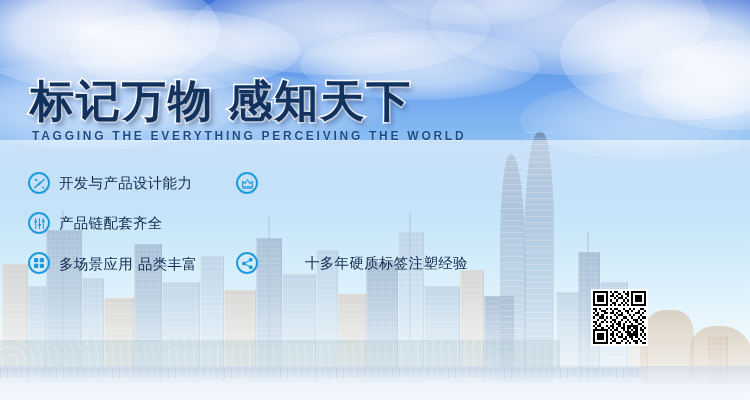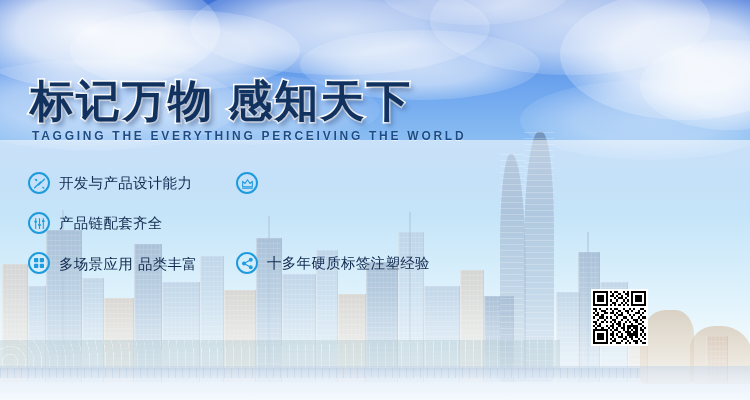--- a/index.html
+++ b/index.html
@@ -323,21 +323,21 @@
     <div class="feat" style="left:236px; top:172px;">
       <span class="ic">
         <svg width="13" height="13" viewBox="0 0 24 24" fill="none" stroke="#1f9bdd" stroke-width="2" stroke-linejoin="round">
           <path d="M3 18 L3 8 L7.5 12 L12 5 L16.5 12 L21 8 L21 18 Z"></path>
           <path d="M3 20.5 H21" stroke-linecap="round"></path>
         </svg>
       </span>
     </div>
 
 
-    <div class="feat" style="left:236px; top:252px;">
+    <div class="feat" style="left:236px; top:252px;gap:38px;">
       <span class="ic">
         <svg width="13" height="13" viewBox="0 0 24 24" fill="none" stroke="#1f9bdd" stroke-width="2" stroke-linecap="round">
           <circle cx="18" cy="5" r="2.6" fill="#1f9bdd"></circle>
           <circle cx="5.5" cy="12" r="2.6" fill="#1f9bdd"></circle>
           <circle cx="18" cy="19" r="2.6" fill="#1f9bdd"></circle>
           <path d="M8 10.6 L15.6 6.4"></path>
           <path d="M8 13.4 L15.6 17.6"></path>
         </svg>
       </span>
       <span class="tx">十多年硬质标签注塑经验</span>

